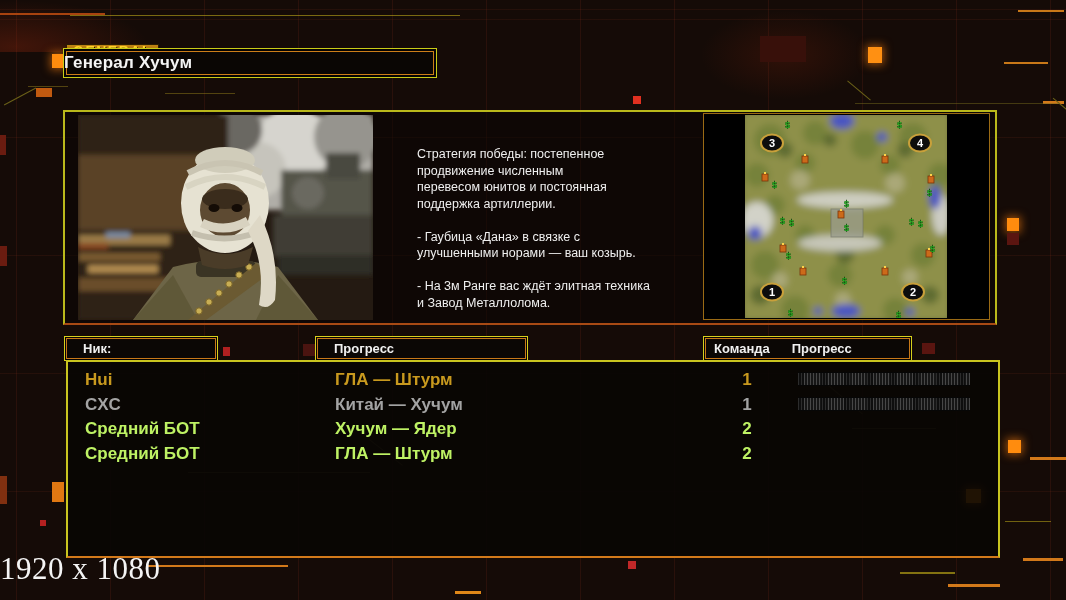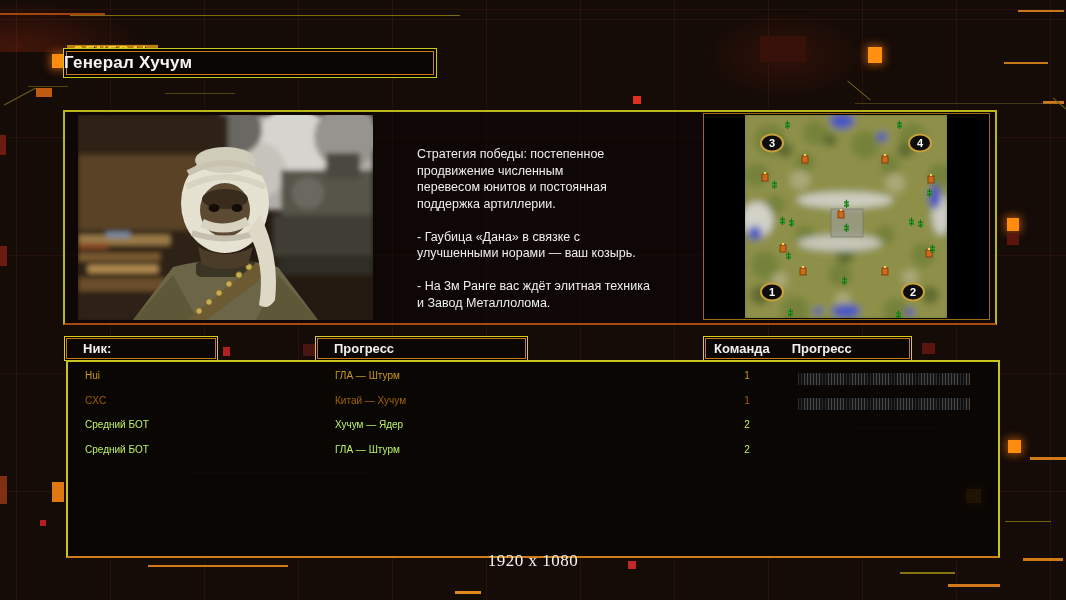--- a/index.html
+++ b/index.html
@@ -71,39 +71,39 @@
   .hdr .pad{padding-left:18px;}
   .hdr-teamprog .pad{padding-left:10px;}
   .hdr-teamprog .gap{margin-left:22px;}
 
   
   .players-box{
     position:absolute;left:66px;top:360px;width:930px;height:194px;
     border:2px solid #c9c51f;border-bottom:2px solid #d2791a;
     background:rgba(8,5,3,.9);
   }
-  .player-row{position:relative;height:24.5px;font-size:10px;font-weight:normal;}
+  .player-row{position:relative;height:24.5px;font-size:17px;font-weight:bold;}
   .player-row:first-child{margin-top:4px;}
   .col-nick{position:absolute;left:17px;top:4px;}
   .col-general{position:absolute;left:267px;top:4px;}
   .col-team{position:absolute;left:666px;top:4px;width:26px;text-align:center;}
   .progress{
     position:absolute;left:730px;top:6px;width:172px;height:12px;
     background:
       repeating-linear-gradient(90deg, rgba(0,0,0,.38) 0 6px, transparent 6px 23px),
       repeating-linear-gradient(90deg, #474747 0 1px, #161616 1px 3px);
     border-top:1px solid #060606;border-bottom:1px solid #060606;
   }
   .c-gold{color:#c8991e;}
-  .c-green{color:#a16207;}
+  .c-green{color:#a3a3a3;}
   .c-white{color:#bef264;}
 
   .footer-res{
-    position:absolute;left:0;top:551px;width:100%;text-align:center;
-    color:#f4f4f4;font-family:"Liberation Serif",serif;font-size:17px;letter-spacing:.5px;
+    position:absolute;left:0;top:551px;width:100%;
+    color:#f4f4f4;font-family:"Liberation Serif",serif;font-size:31px;letter-spacing:.5px;
   }
   text{font-family:"Liberation Sans",sans-serif;}
 </style>
 </head>
 <body>
 
 <div class="grid"></div>
 <div class="glow1"></div>
 <div class="glow2"></div>
 

